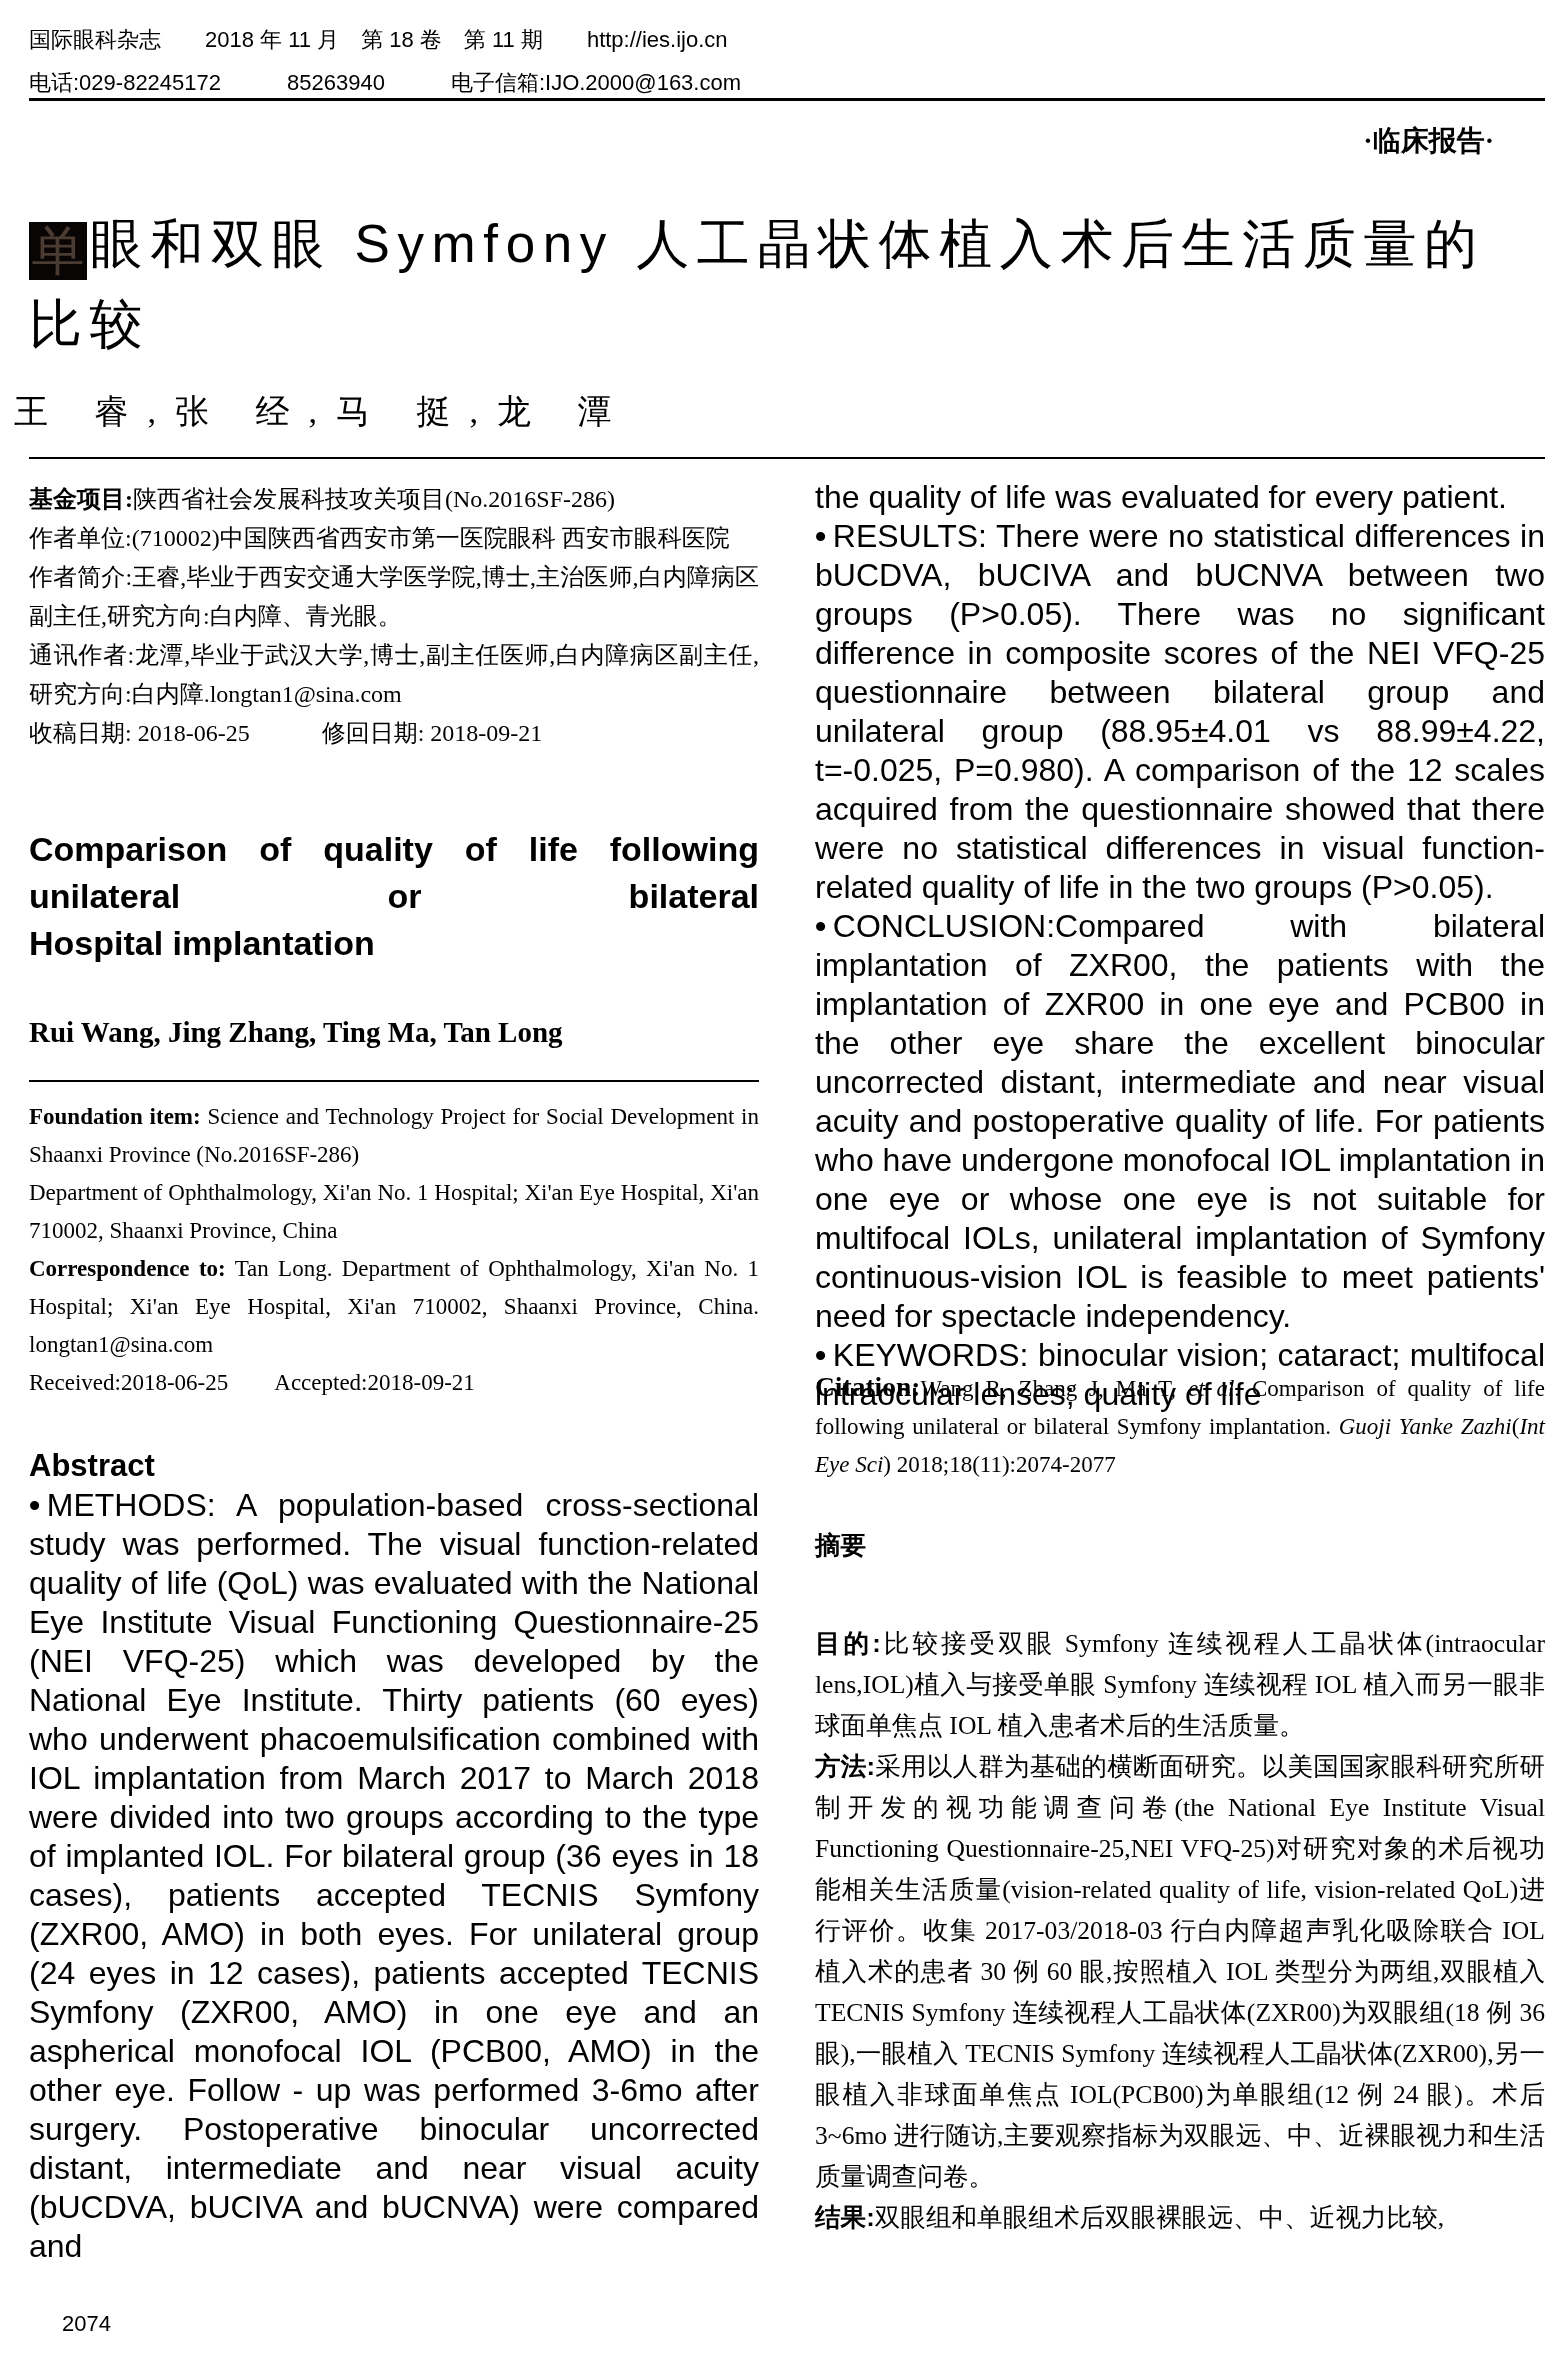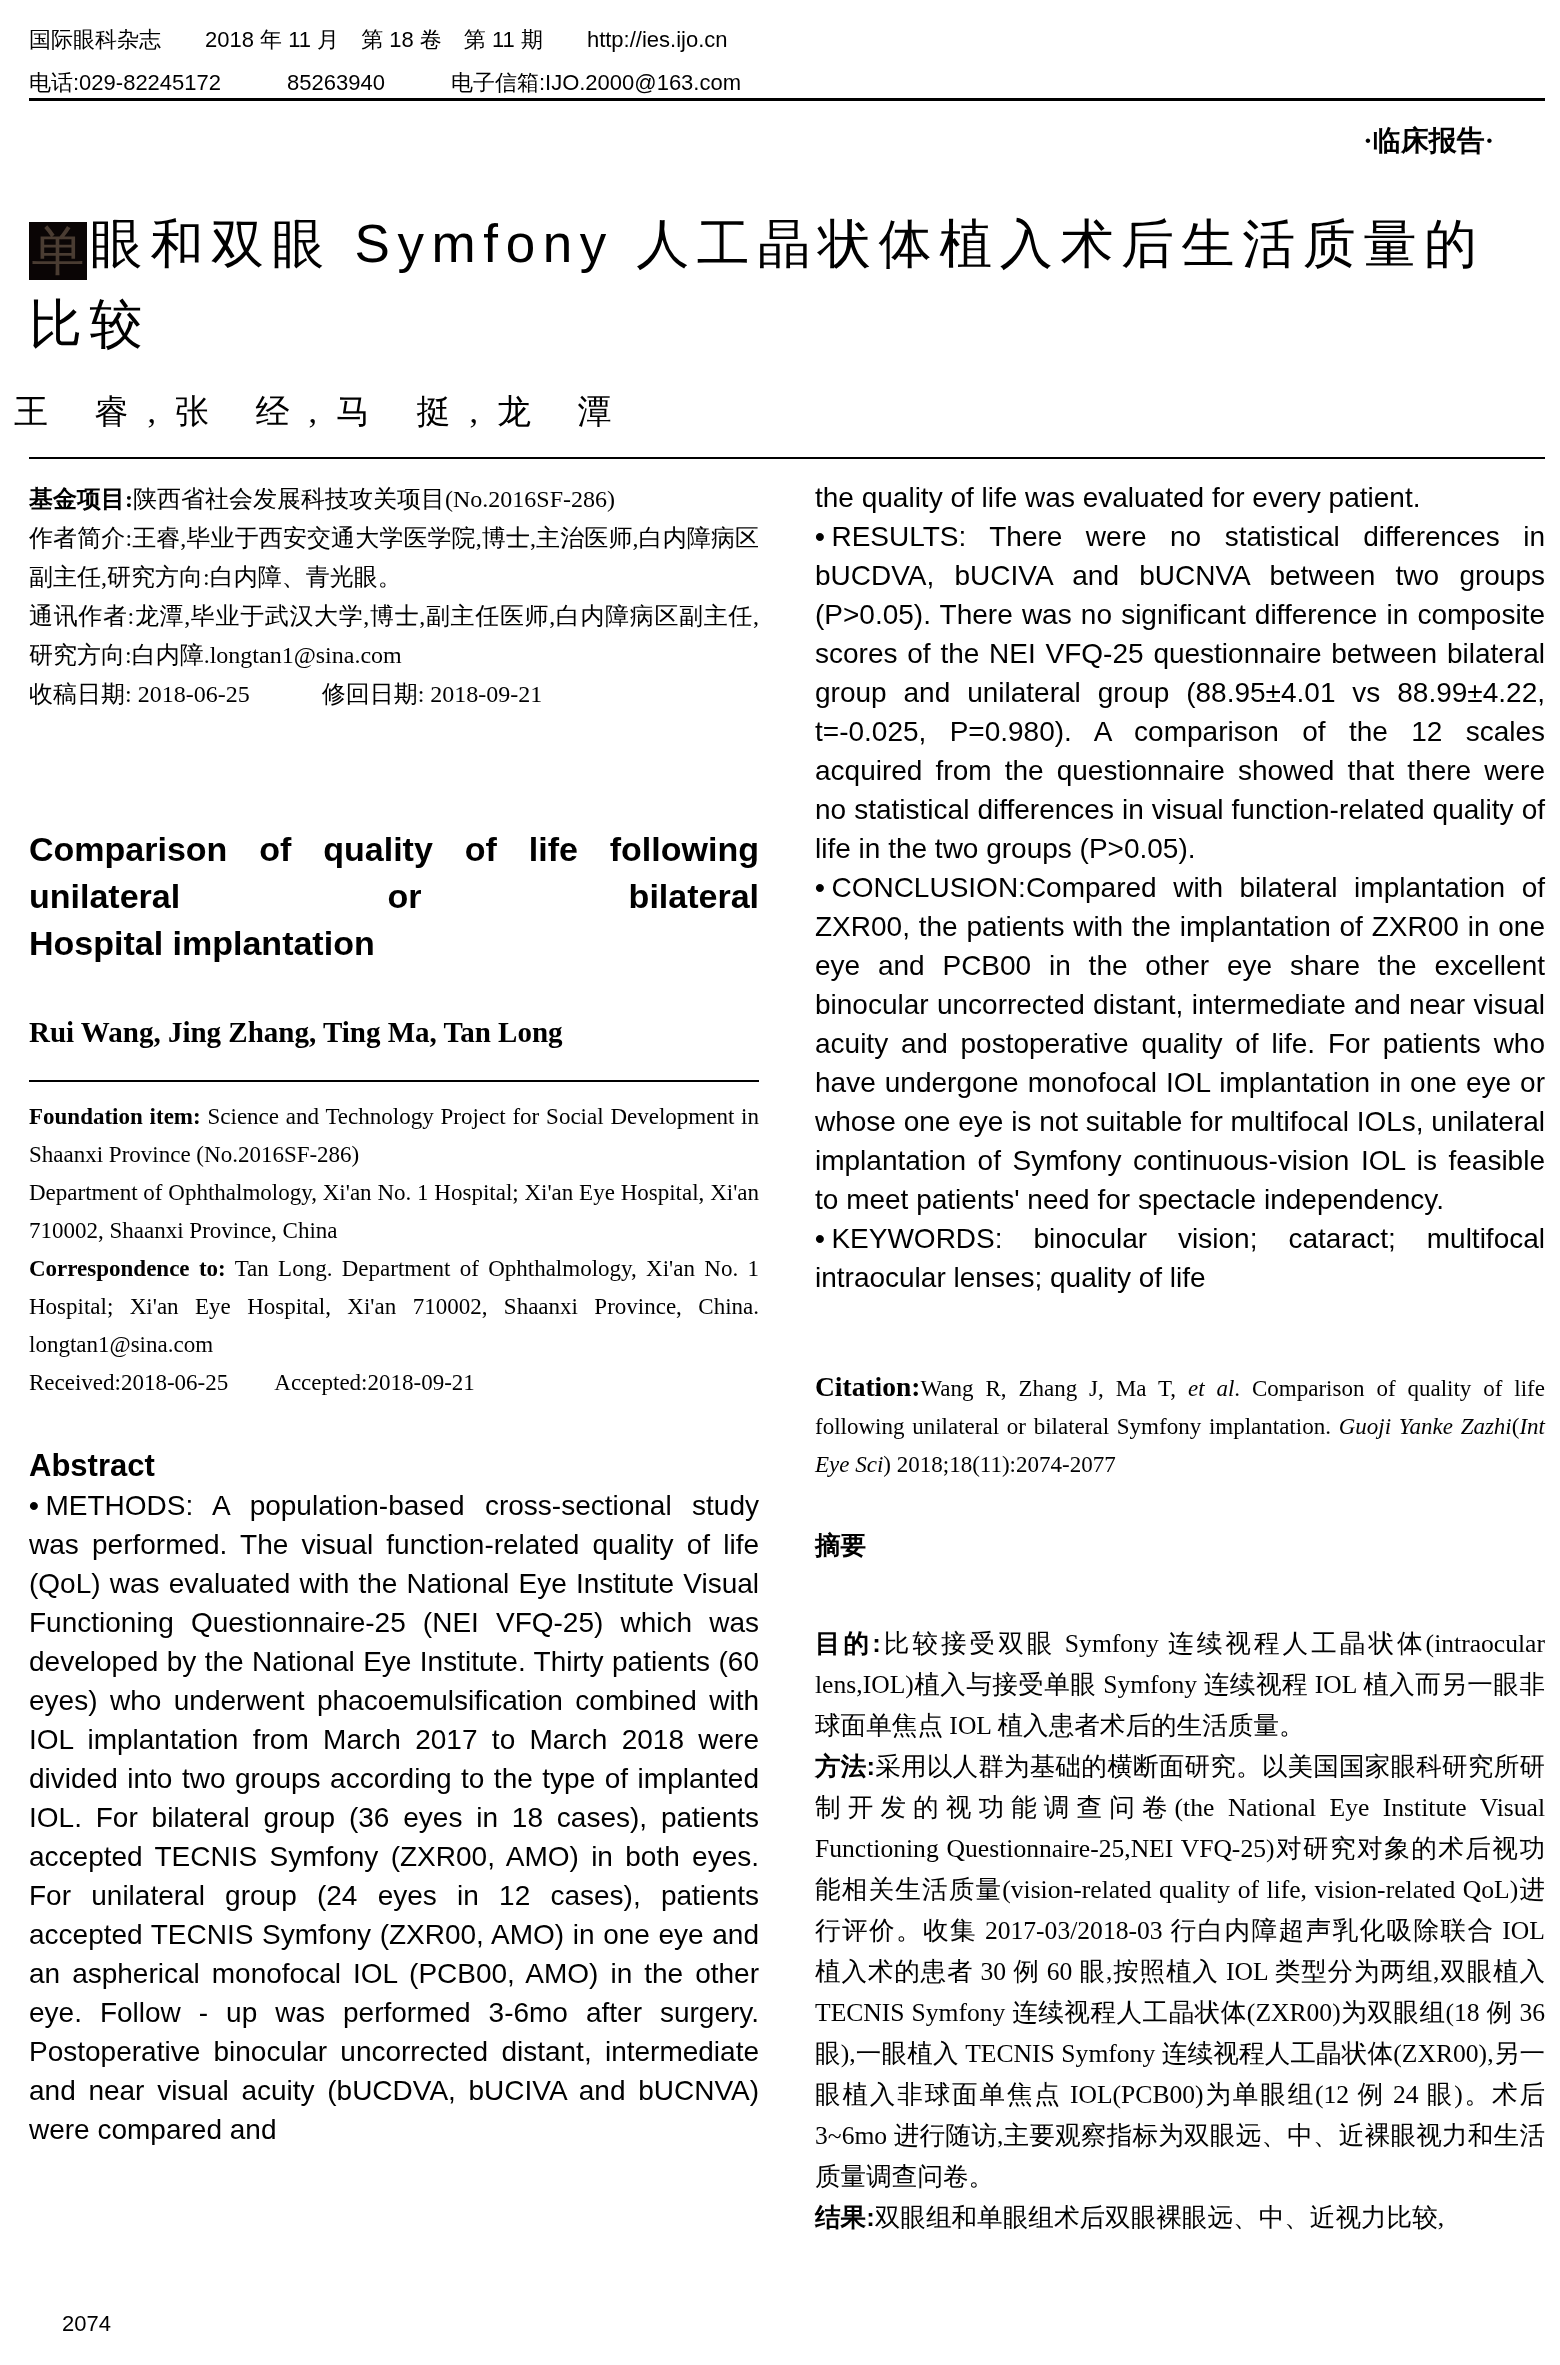--- a/index.html
+++ b/index.html
@@ -34,21 +34,21 @@
   .en-title .l2 { display: flex; justify-content: space-between; }
 
   .en-authors { top: 1013px; font-size: 29px; line-height: 38px; font-weight: bold; }
   .rule-left { left: 29px; top: 1080px; width: 730px; height: 2.4px; background: #000; }
 
   .en-meta { top: 1098px; font-size: 23px; line-height: 38px; text-align: justify; }
   .en-meta p { margin: 0; }
   .en-meta b { font-weight: bold; margin-top: 28px; }
 
   .abstract-h { top: 1444px; font-size: 31px; line-height: 43px; font-weight: bold; }
-  .abs-body { font-size: 28px; line-height: 39px; text-align: justify; }
+  .abs-body { font-size: 32px; line-height: 39px; text-align: justify; }
   .abs-body p { margin: 0; }
   #abs-left { top: 1486px; }
   #abs-right { top: 478px; }
 
   .citation { top: 1368px; font-size: 23px; line-height: 38px; text-align: justify; }
   .citation b { font-size: 27.5px; }
   .citation i { font-style: italic; }
 
   .cn-abs-h { top: 1526px; font-size: 25.6px; line-height: 38px; font-weight: bold; }
   .cn-abs { top: 1623px; font-size: 25.6px; line-height: 41px; text-align: justify; }
@@ -70,20 +70,21 @@
 <div class="abs title sans">
   <span class="dropcap serif">单</span><span>眼和双眼 Symfony 人工晶状体植入术后生活质量的</span><br>
   <span>比较</span>
 </div>
 
 <div class="abs authors serif">王 睿,张 经,马 挺,龙 潭</div>
 <div class="abs rule-mid"></div>
 
 <div class="abs col left cn-meta serif">
   <p><b>基金项目:</b><span>陕西省社会发展科技攻关项目(No.2016SF-286)</span></p>
+  <p>作者单位:(710002)中国陕西省西安市第一医院眼科 西安市眼科医院</p>
   <p>作者简介:王睿,毕业于西安交通大学医学院,博士,主治医师,白内障病区副主任,研究方向:白内障、青光眼。</p>
   <p>通讯作者:龙潭,毕业于武汉大学,博士,副主任医师,白内障病区副主任,研究方向:白内障.longtan1@sina.com</p>
   <p>收稿日期: 2018-06-25　　　修回日期: 2018-09-21</p>
 </div>
 
 <div class="abs col left en-title sans">
   <div style="display:flex;justify-content:space-between;">
       <span>Comparison</span>
       <span>of</span>
       <span>quality</span>

